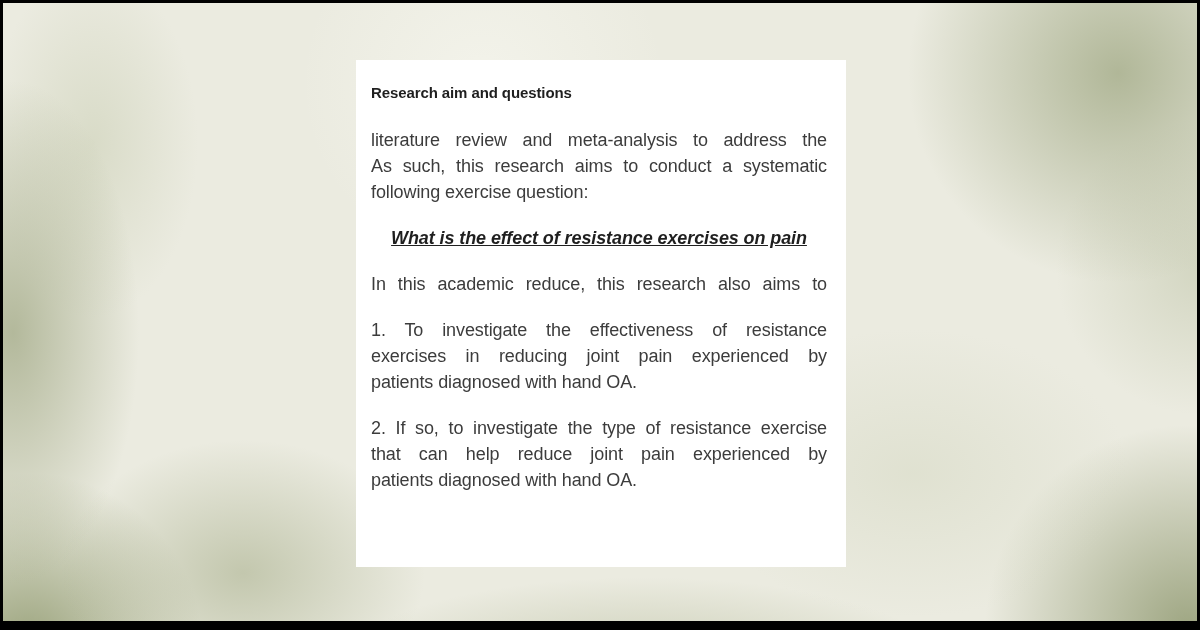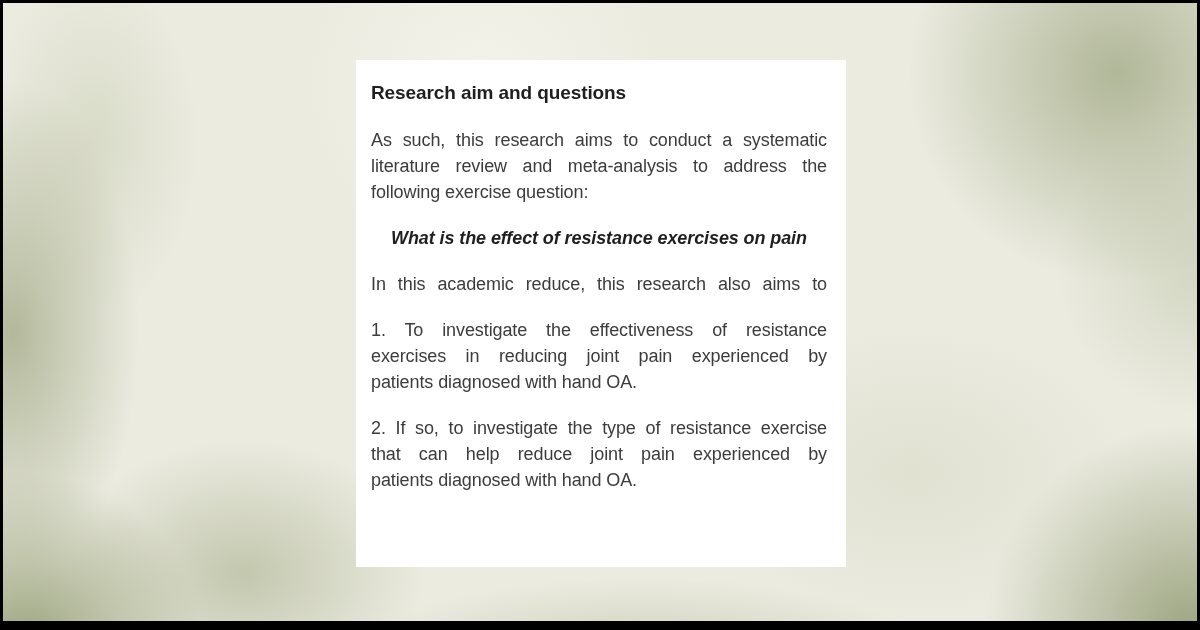--- a/index.html
+++ b/index.html
@@ -44,56 +44,57 @@
     background: #ffffff;
     padding: 20px 19px 0 15px;
     color: #3c3c3c;
     font-size: 18px;
     line-height: 26px;
     letter-spacing: -0.1px;
   }
 
   .panel h1 {
     margin: 0 0 21px 0;
-    font-size: 19px;
+    font-size: 15px;
     line-height: 26px;
     font-weight: 700;
     color: #1f1f1f;
   }
 
   .para { margin: 0 0 20px 0; }
 
   .line {
     text-align: justify;
     text-align-last: justify;
   }
   .line.last {
     text-align-last: left;
   }
 
   .question .qline {
     text-align: center;
     font-weight: 700;
     font-style: italic;
     color: #1f1f1f;
+    text-decoration: underline;
   }
 </style>
 </head>
 <body>
 
 <div class="canvas">
   <div class="watercolor"></div>
 
   <div class="panel">
 
     <h1>Research aim and questions</h1>
 
     <div class="para">
+      <div class="line">literature review and meta-analysis to address the</div>
       <div class="line">As such, this research aims to conduct a systematic</div>
-      <div class="line">literature review and meta-analysis to address the</div>
       <div class="line last">following exercise question:</div>
     </div>
 
     <div class="para question">
       <div class="qline">What is the effect of resistance exercises on pain</div>
     </div>
 
     <div class="para">
       <div class="line">In this academic reduce, this research also aims to</div>
     </div>

